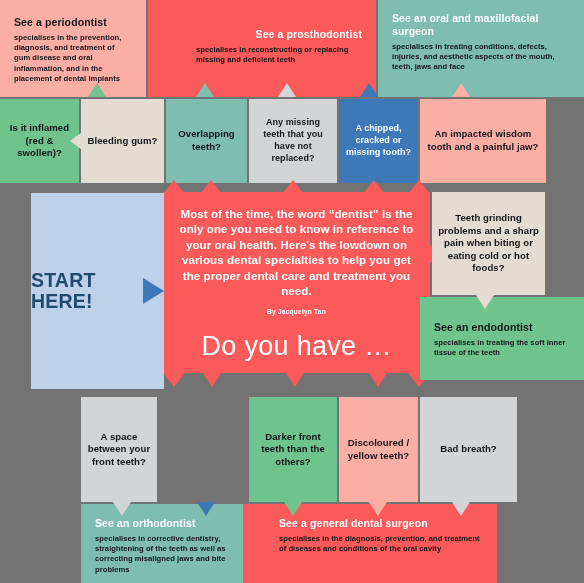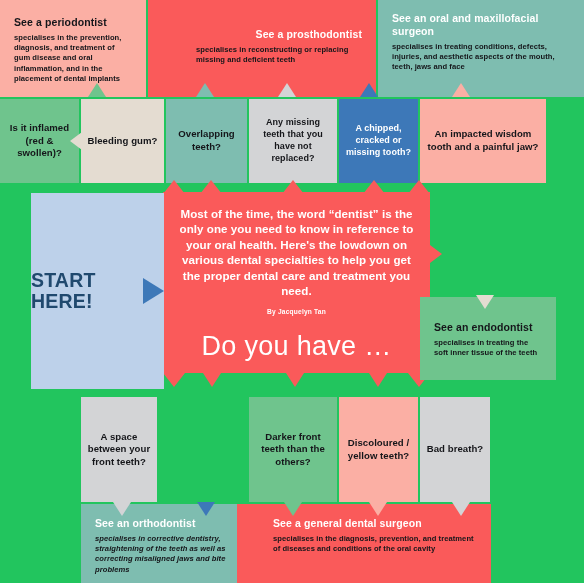--- a/index.html
+++ b/index.html
@@ -5,21 +5,21 @@
   html,body{margin:0;padding:0;background:#ffffff;}
   body{
     font-family:"Liberation Sans", sans-serif;
     -webkit-font-smoothing:antialiased;
   }
   #canvas{
     position:relative;
     width:584px;
     height:583px;
     overflow:hidden;
-    background:#22c55e;
+    background:#737373;
   }
   .panel{
     position:absolute;
     box-sizing:border-box;
     overflow:hidden;
   }
   
   .answer{
     padding:16px 14px 10px 14px;
   }
@@ -182,51 +182,54 @@
   <div class="notch" style="left:369px;top:373px;border-left:9px solid transparent;border-right:9px solid transparent;border-top:14px solid #FA5A5A;"></div>
   <div class="notch" style="left:408px;top:373px;border-left:11px solid transparent;border-right:11px solid transparent;border-top:14px solid #FA5A5A;"></div>
 
   <div class="notch" style="left:430px;top:245px;border-top:9px solid transparent;border-bottom:9px solid transparent;border-left:12px solid #FA5A5A;"></div>
 
   <div class="panel" id="start" style="left:31px;top:193px;width:133px;height:196px;background:#BDD1EA;">
     <span class="startlabel">START HERE!</span>
     <span class="tri-right"></span>
   </div>
 
-
-  <div class="panel answer" style="left:420px;top:297px;width:136px;height:83px;background:#6FC48D;padding-top:24px;">
+  <div class="panel question" style="left:432px;top:192px;width:113px;height:103px;background:#E4DCD1;">
+    <span class="qtext" style="color:#15161A;">Teeth grinding problems and a sharp pain when biting or eating cold or hot foods?</span>
+  </div>
+
+  <div class="panel answer" style="left:420px;top:297px;width:164px;height:83px;background:#6FC48D;padding-top:24px;">
     <p class="ttl" style="color:#15161A;">See an endodontist</p>
     <p class="desc" style="color:#15161A;">specialises in treating the soft inner tissue of the teeth</p>
   </div>
 
   <div class="notch" style="left:476px;top:295px;border-left:9px solid transparent;border-right:9px solid transparent;border-top:14px solid #E4DCD1;"></div>
 
   <div class="panel question" style="left:81px;top:397px;width:76px;height:105px;background:#D3D4D6;">
     <span class="qtext" style="color:#15161A;">A space between your front teeth?</span>
   </div>
 
 
   <div class="panel question" style="left:249px;top:397px;width:88px;height:105px;background:#6FC48D;">
     <span class="qtext" style="color:#15161A;">Darker front teeth than the others?</span>
   </div>
 
   <div class="panel question" style="left:339px;top:397px;width:79px;height:105px;background:#FBAFA4;">
     <span class="qtext" style="color:#15161A;">Discoloured / yellow teeth?</span>
   </div>
 
-  <div class="panel question" style="left:420px;top:397px;width:70px;height:105px;background:#D3D4D6;">
+  <div class="panel question" style="left:420px;top:397px;width:97px;height:105px;background:#D3D4D6;">
     <span class="qtext" style="color:#15161A;">Bad breath?</span>
   </div>
 
   <div class="panel answer" style="left:81px;top:504px;width:166px;height:79px;background:#7EBDB0;padding-top:13px;">
     <p class="ttl" style="color:#FFFFFF;">See an orthodontist</p>
-    <p class="desc" style="color:#15161A;font-style:italic;">specialises in corrective dentistry, straightening of the teeth as well as correcting misaligned jaws and bite problems</p>
-  </div>
-
-  <div class="panel answer" style="left:237px;top:504px;width:254px;height:79px;background:#FA5A5A;padding-top:13px;padding-left:36px;">
+    <p class="desc" style="color:#15161A;">specialises in corrective dentistry, straightening of the teeth as well as correcting misaligned jaws and bite problems</p>
+  </div>
+
+  <div class="panel answer" style="left:243px;top:504px;width:254px;height:79px;background:#FA5A5A;padding-top:13px;padding-left:36px;">
     <p class="ttl" style="color:#FFFFFF;">See a general dental surgeon</p>
     <p class="desc" style="color:#15161A;">specialises in the diagnosis, prevention, and treatment of diseases and conditions of the oral cavity</p>
   </div>
 
   <div class="notch" style="left:113px;top:502px;border-left:9px solid transparent;border-right:9px solid transparent;border-top:14px solid #D3D4D6;"></div>
   <div class="notch" style="left:197px;top:502px;border-left:9px solid transparent;border-right:9px solid transparent;border-top:14px solid #3D78B8;"></div>
   <div class="notch" style="left:284px;top:502px;border-left:9px solid transparent;border-right:9px solid transparent;border-top:14px solid #6FC48D;"></div>
   <div class="notch" style="left:369px;top:502px;border-left:9px solid transparent;border-right:9px solid transparent;border-top:14px solid #FBAFA4;"></div>
   <div class="notch" style="left:452px;top:502px;border-left:9px solid transparent;border-right:9px solid transparent;border-top:14px solid #D3D4D6;"></div>
 

